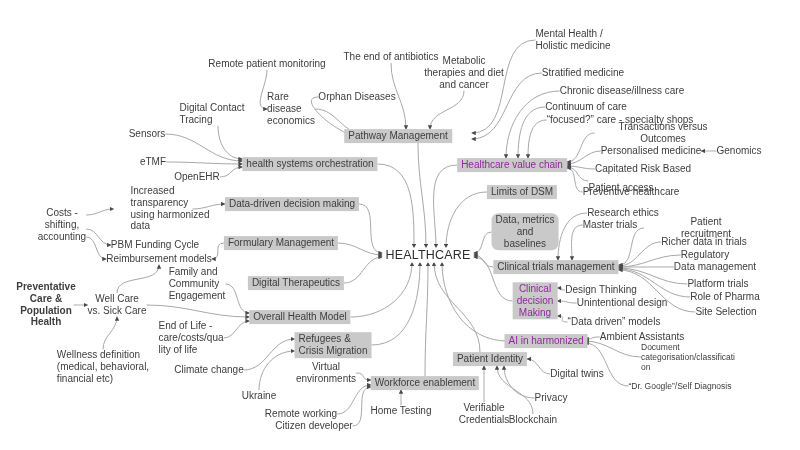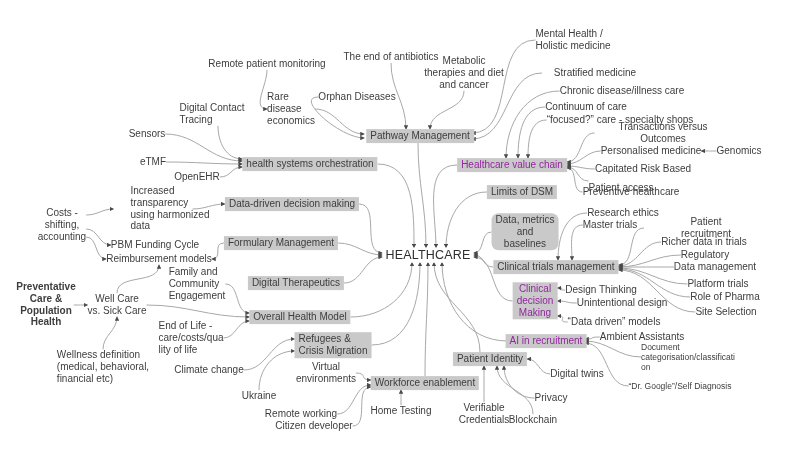--- a/index.html
+++ b/index.html
@@ -100,31 +100,31 @@
         <path d="M117.0,293.2 C117.0,272.9 159.0,285.2 159.0,264.9" stroke="#a8a8a8" stroke-width="1" fill="none" marker-end="url(#arr)"></path>
         <path d="M86.2,215.0 C98.2,215.0 101.5,209.0 113.5,209.0" stroke="#a8a8a8" stroke-width="1" fill="none" marker-end="url(#arr)"></path>
         <path d="M86.2,229.0 C98.2,229.0 98.8,245.0 110.8,245.0" stroke="#a8a8a8" stroke-width="1" fill="none" marker-end="url(#arr)"></path>
         <path d="M86.2,237.0 C98.2,237.0 94.2,259.0 106.2,259.0" stroke="#a8a8a8" stroke-width="1" fill="none" marker-end="url(#arr)"></path>
         <path d="M192.5,209.0 C205.6,209.0 211.8,204.0 224.9,204.0" stroke="#a8a8a8" stroke-width="1" fill="none" marker-end="url(#arr)"></path>
         <path d="M223.9,243.0 C211.9,243.0 223.8,259.0 211.8,259.0" stroke="#a8a8a8" stroke-width="1" fill="none" marker-end="url(#arr)"></path>
       </g>
   </svg>
   <div id="nodes">
       <div class="node center-node" style="left: 428px; top: 255px;">HEALTHCARE</div>
-      <div class="node box" style="left: 420px; top: 136px;">Pathway Management</div>
+      <div class="node box" style="left: 398px; top: 136px;">Pathway Management</div>
       <div class="node box" style="left: 310px; top: 164px;">health systems orchestration</div>
       <div class="node box" style="left: 292px; top: 204px;">Data-driven decision making</div>
       <div class="node box" style="left: 281px; top: 243px;">Formulary Management</div>
       <div class="node box" style="left: 296px; top: 283px;">Digital Therapeutics</div>
       <div class="node box" style="left: 300px; top: 317px;">Overall Health Model</div>
       <div class="node box align-left" style="left: 333px; top: 345px;">Refugees &amp;
 Crisis Migration</div>
       <div class="node box" style="left: 425px; top: 383px;">Workforce enablement</div>
       <div class="node box" style="left: 490px; top: 359px;">Patient Identity</div>
-      <div class="node box accent" style="left: 546px; top: 341px;">AI in recruitment</div>
+      <div class="node box accent" style="left: 546px; top: 341px;">AI in harmonized</div>
       <div class="node box accent" style="left: 535px; top: 301px;">Clinical
 decision
 Making</div>
       <div class="node box" style="left: 556px; top: 267px;">Clinical trials management</div>
       <div class="node box" style="left: 525px; top: 232px; border-radius: 7px;">Data, metrics
 and
 baselines</div>
       <div class="node box" style="left: 522px; top: 192px;">Limits of DSM</div>
       <div class="node box accent" style="left: 512px; top: 165px;">Healthcare value chain</div>
       <div class="node plain" style="left: 267px; top: 64px;">Remote patient monitoring</div>
@@ -136,21 +136,21 @@
 Tracing</div>
       <div class="node plain" style="left: 147px; top: 134px;">Sensors</div>
       <div class="node plain" style="left: 153px; top: 162px;">eTMF</div>
       <div class="node plain" style="left: 197px; top: 177px;">OpenEHR</div>
       <div class="node plain" style="left: 391px; top: 57px;">The end of antibiotics</div>
       <div class="node plain" style="left: 464px; top: 73px;">Metabolic
 therapies and diet
 and cancer</div>
       <div class="node plain align-left" style="left: 573px; top: 40px;">Mental Health /
 Holistic medicine</div>
-      <div class="node plain" style="left: 583px; top: 73px; margin-left: 12px;">Stratified medicine</div>
+      <div class="node plain" style="left: 583px; top: 73px;">Stratified medicine</div>
       <div class="node plain" style="left: 622px; top: 91px;">Chronic disease/illness care</div>
       <div class="node plain" style="left: 586px; top: 107px;">Continuum of care</div>
       <div class="node plain" style="left: 620px; top: 120px;">“focused?” care - specialty shops</div>
       <div class="node plain" style="left: 663px; top: 133px;">Transactions versus Outcomes</div>
       <div class="node plain" style="left: 651px; top: 151px;">Personalised medicine</div>
       <div class="node plain" style="left: 739px; top: 151px;">Genomics</div>
       <div class="node plain" style="left: 643px; top: 169px;">Capitated Risk Based</div>
       <div class="node plain" style="left: 621px; top: 188px;">Patient access</div>
       <div class="node plain" style="left: 631px; top: 192px;">Preventive healthcare</div>
       <div class="node plain" style="left: 623px; top: 213px;">Research ethics</div>

